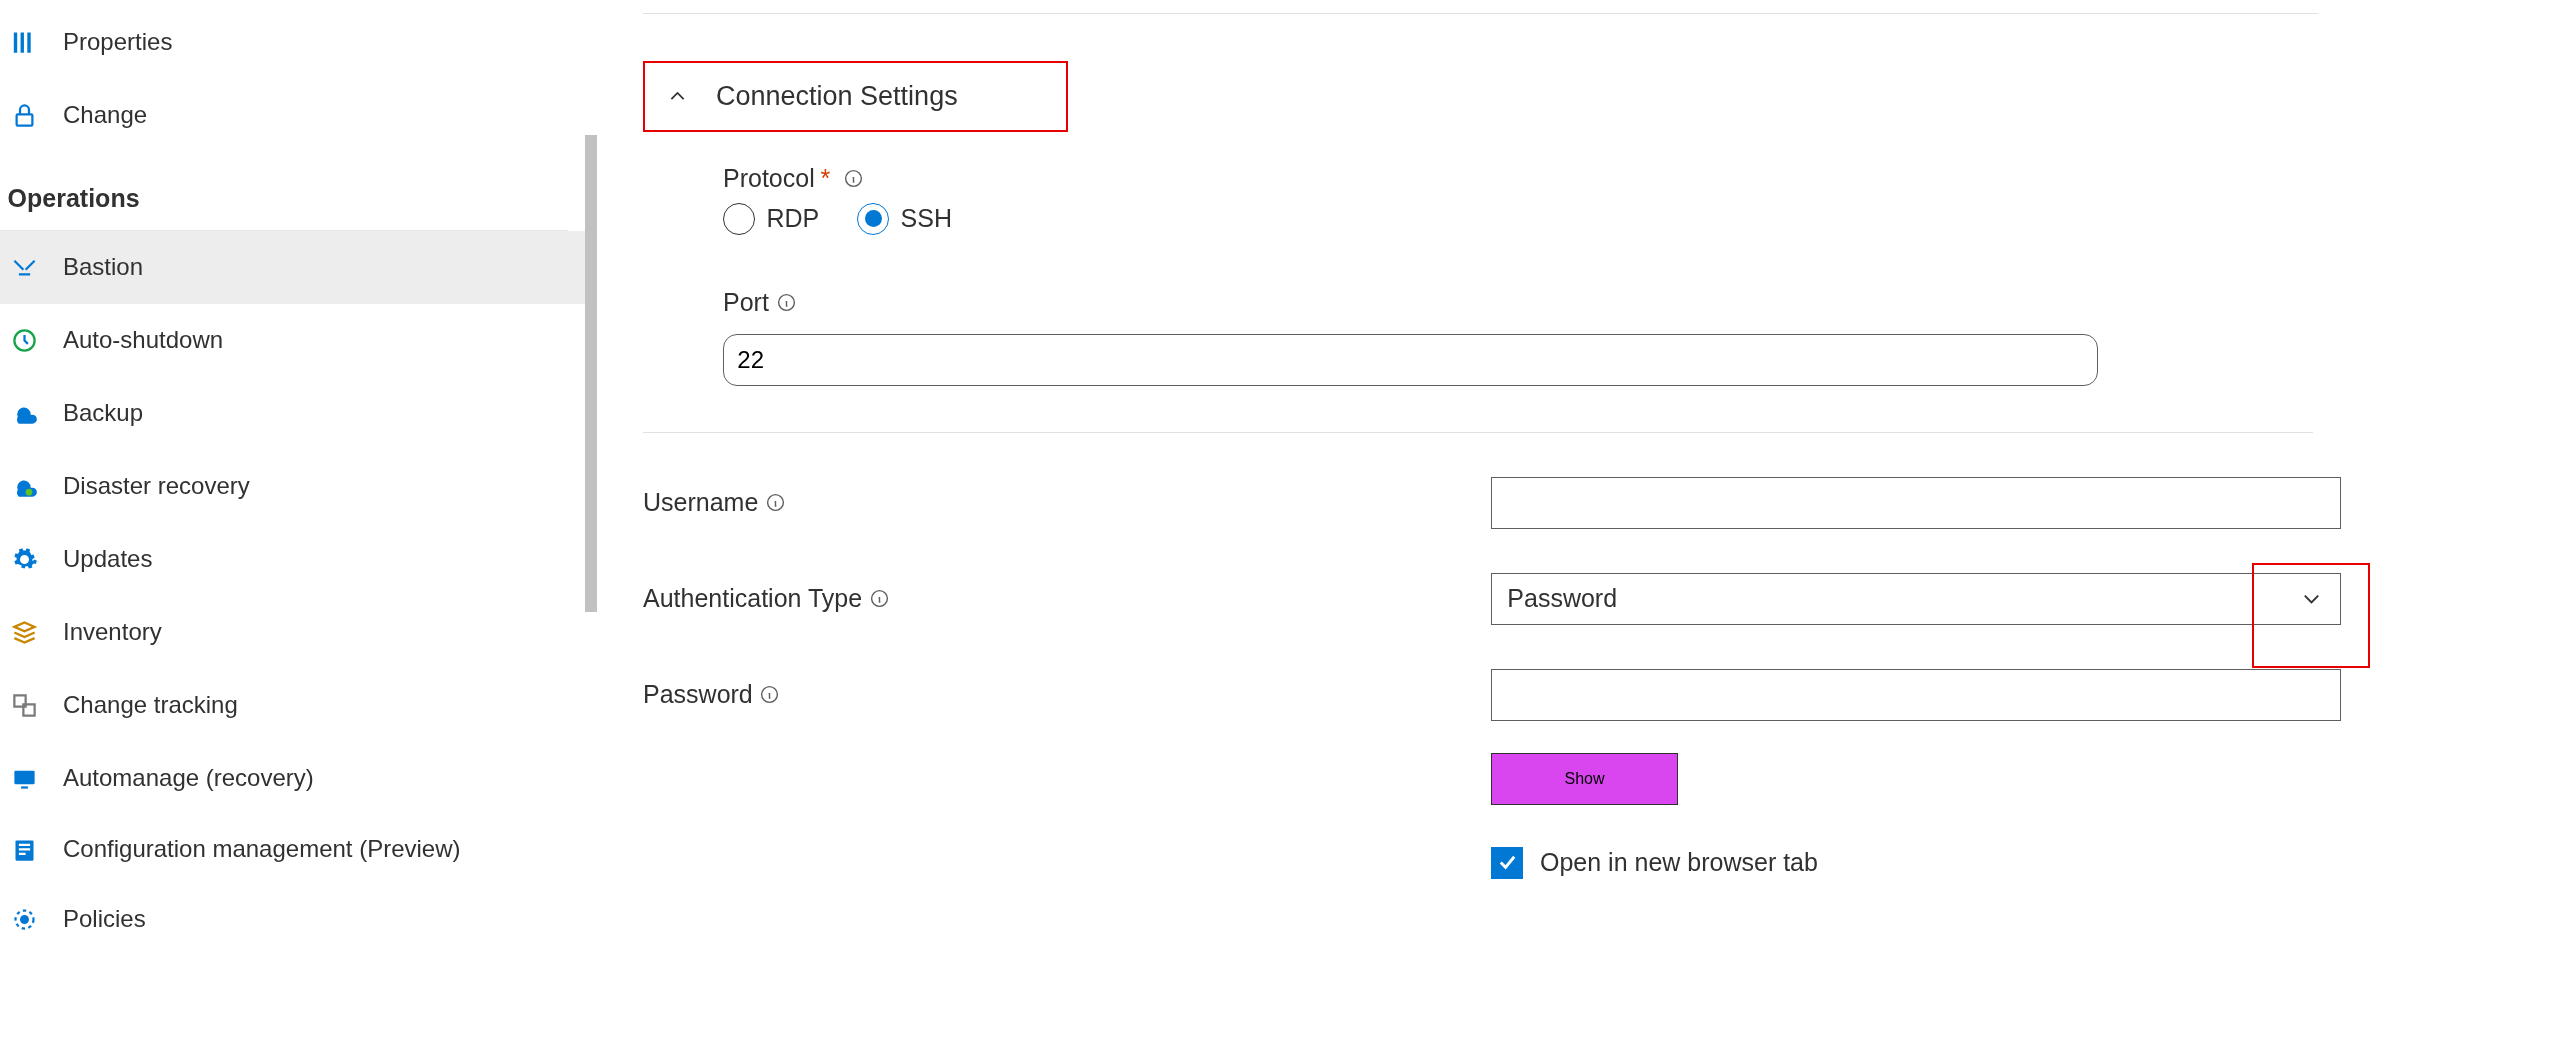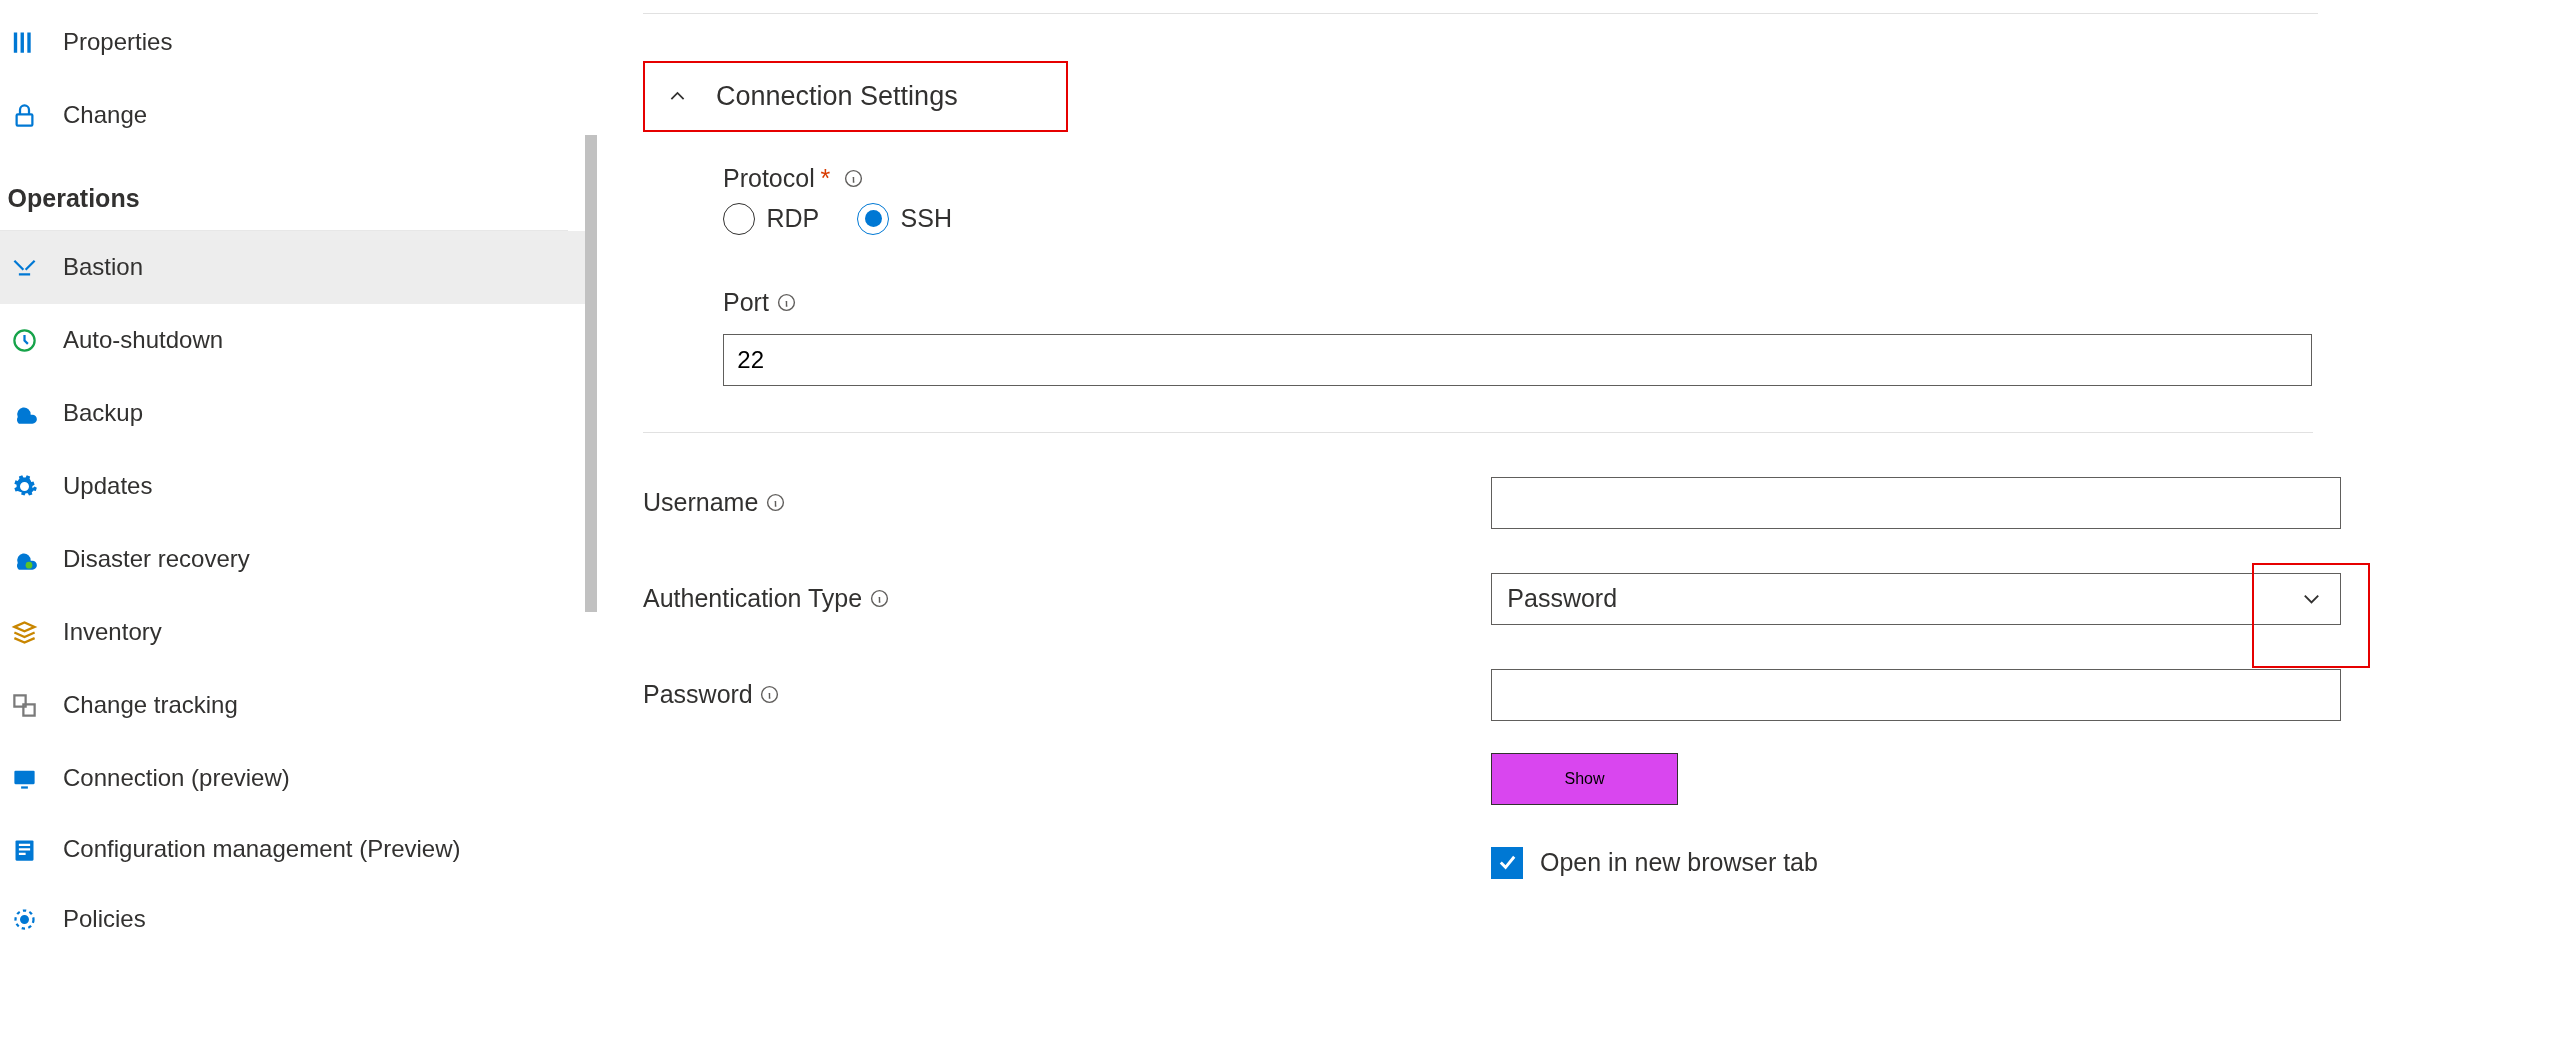--- a/index.html
+++ b/index.html
@@ -107,21 +107,21 @@
   .radio-inner { width:17px; height:17px; border-radius:50%; background:#0078d4; display:none; }
   .radio-opt.selected .radio-inner { display:block; }
 
   .text-input {
     height: 52px;
     border: 1px solid #605e5c;
     font-size: 24px;
     padding: 0 13.3px;
     background:#fff;
   }
-  .port-input { width: 1589px; margin-top:7.6px; }
+  .port-input { width: 1375px; margin-top:7.6px;border-radius:14px; }
 
   .divider2 { border:0; border-top:1px solid #e1e1e1; margin: 46px 0 0 0; width: 1670px; }
 
   .form-row {
     display:flex; align-items:center; margin-top: 44px;
   }
   .form-label { width: 848px; font-size:25px; display:flex; align-items:center; }
   .form-control-col { width: 858px; position:relative; }
   .wide-input { width: 850px; height:52px; border:1px solid #605e5c; font-size:24px; padding:0 13.3px; background:#fff; }
 
@@ -204,39 +204,39 @@
     <span class="nav-icon">
       <svg width="27" height="27" viewBox="0 0 24 24">
           <path d="M6 15a6 6 0 1 1 11.5-2H19a4 4 0 0 1 0 8H7a5 5 0 0 1-1-6z" fill="#0078d4"></path>
         </svg>
     </span>
     <span>Backup</span>
   </div>
 
   <div class="nav-item">
     <span class="nav-icon">
-      <svg width="27" height="27" viewBox="0 0 24 24" fill="#0078d4">
-          <path d="M12 8a4 4 0 1 0 0 8 4 4 0 0 0 0-8zm9 4l2 1-1 3-2-.5a8 8 0 0 1-1.5 1.5l.5 2-3 1-1-2a8 8 0 0 1-2 0l-1 2-3-1 .5-2A8 8 0 0 1 6 16l-2 .5-1-3 2-1a8 8 0 0 1 0-2l-2-1 1-3 2 .5A8 8 0 0 1 7.5 5L7 3l3-1 1 2a8 8 0 0 1 2 0l1-2 3 1-.5 2A8 8 0 0 1 18 8l2-.5 1 3-2 1a8 8 0 0 1 0 2z"></path>
-        </svg>
-    </span>
-    <span>Updates</span>
-  </div>
-
-  <div class="nav-item">
-    <span class="nav-icon">
       <svg width="27" height="27" viewBox="0 0 24 24">
           <path d="M6 15a6 6 0 1 1 11.5-2H19a4 4 0 0 1 0 8H7a5 5 0 0 1-1-6z" fill="#0078d4"></path>
           <circle cx="16" cy="17" r="3" fill="#5ac328"></circle>
         </svg>
     </span>
     <span>Disaster recovery</span>
   </div>
 
   <div class="nav-item">
     <span class="nav-icon">
+      <svg width="27" height="27" viewBox="0 0 24 24" fill="#0078d4">
+          <path d="M12 8a4 4 0 1 0 0 8 4 4 0 0 0 0-8zm9 4l2 1-1 3-2-.5a8 8 0 0 1-1.5 1.5l.5 2-3 1-1-2a8 8 0 0 1-2 0l-1 2-3-1 .5-2A8 8 0 0 1 6 16l-2 .5-1-3 2-1a8 8 0 0 1 0-2l-2-1 1-3 2 .5A8 8 0 0 1 7.5 5L7 3l3-1 1 2a8 8 0 0 1 2 0l1-2 3 1-.5 2A8 8 0 0 1 18 8l2-.5 1 3-2 1a8 8 0 0 1 0 2z"></path>
+        </svg>
+    </span>
+    <span>Updates</span>
+  </div>
+
+  <div class="nav-item">
+    <span class="nav-icon">
       <svg width="27" height="27" viewBox="0 0 24 24">
           <path d="M3 7l9-4 9 4-9 4-9-4zm0 5l9 4 9-4m-18 5l9 4 9-4" fill="none" stroke="#c98600" stroke-width="2"></path>
         </svg>
     </span>
     <span>Inventory</span>
   </div>
 
   <div class="nav-item">
     <span class="nav-icon">
       <svg width="27" height="27" viewBox="0 0 24 24" fill="none" stroke="#7a7a7a" stroke-width="2">
@@ -247,21 +247,21 @@
     <span>Change tracking</span>
   </div>
 
   <div class="nav-item">
     <span class="nav-icon">
       <svg width="27" height="27" viewBox="0 0 24 24" fill="#0078d4">
           <rect x="3" y="5" width="18" height="12" rx="1"></rect>
           <rect x="9" y="19" width="6" height="2"></rect>
         </svg>
     </span>
-    <span>Connection (preview)</span>
+    <span>Automanage (recovery)</span>
   </div>
 
   <div class="nav-item" style="height:auto;padding-top:17px;padding-bottom:17px;">
     <span class="nav-icon" style="align-self:flex-start;margin-top:3.8px;">
       <svg width="27" height="27" viewBox="0 0 24 24" fill="#0078d4">
           <rect x="4" y="3" width="16" height="18" rx="1"></rect>
           <path d="M7 7h10M7 11h10M7 15h6" stroke="#fff" stroke-width="2"></path>
         </svg>
     </span>
     <span style="max-width:419px;line-height:1.35;">Configuration management (Preview)</span>

